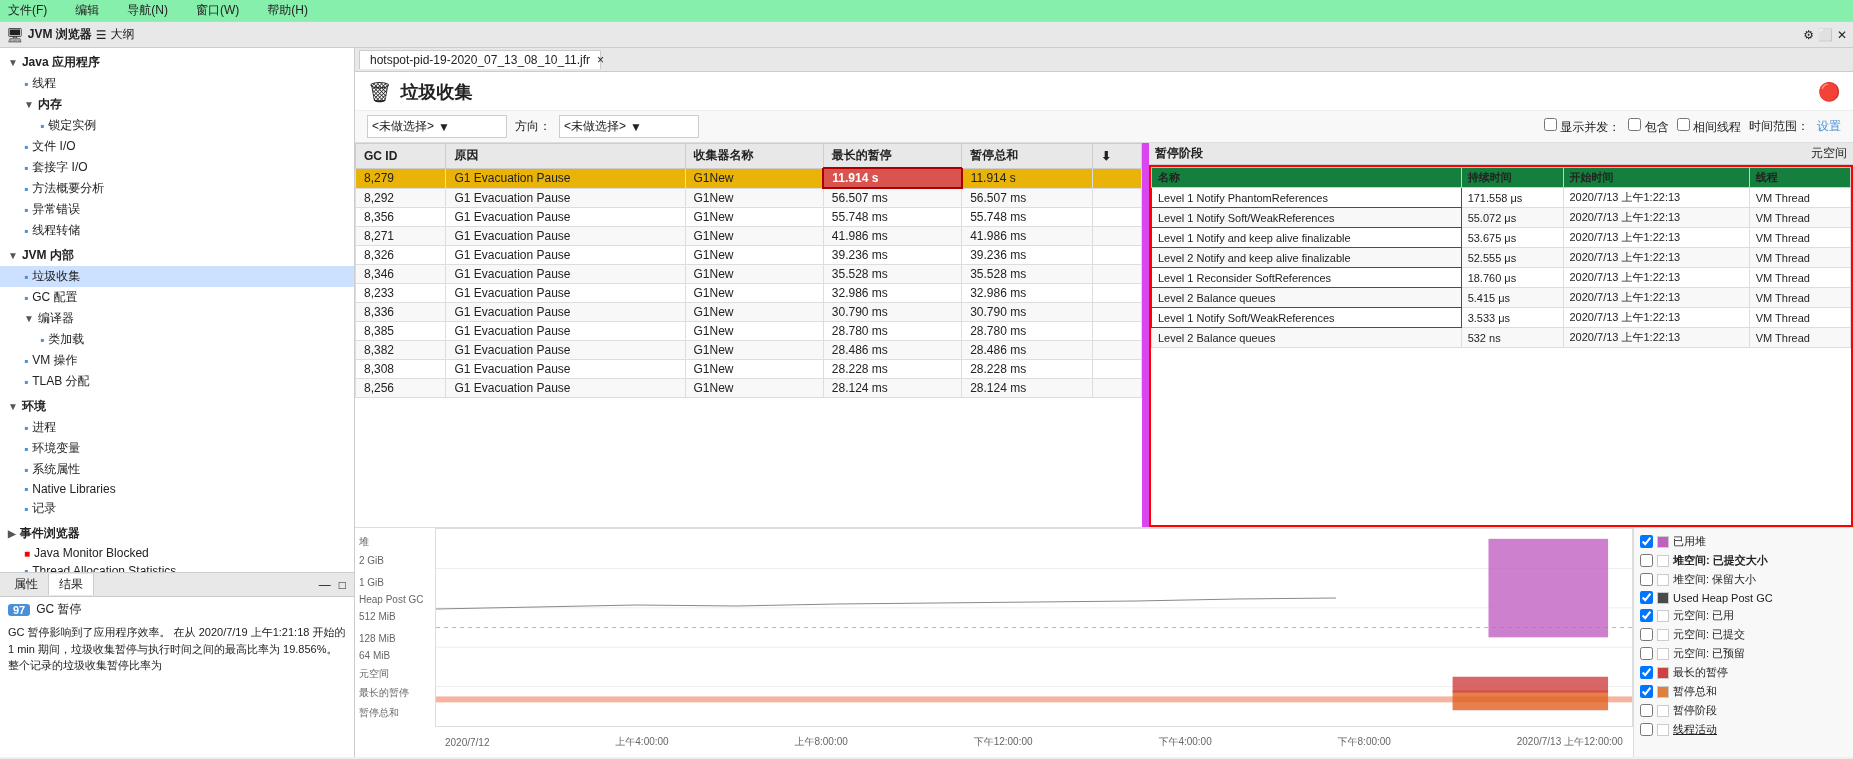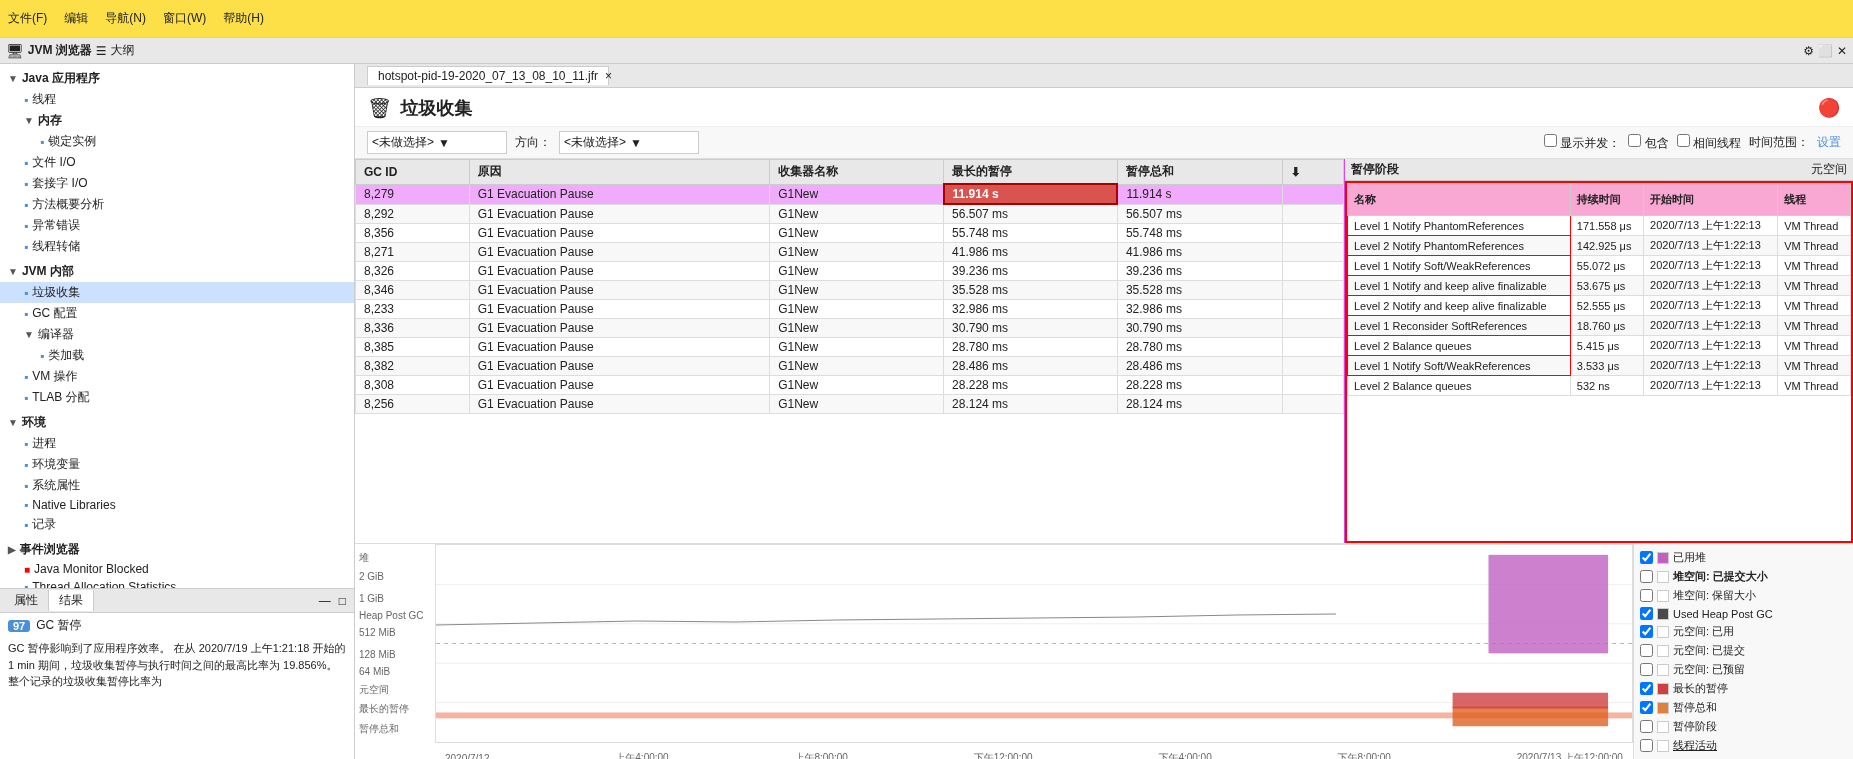--- a/index.html
+++ b/index.html
@@ -1,19 +1,19 @@
 <!DOCTYPE html>
 <html><head>
   <meta charset="utf-8">
   <style>
     * { box-sizing: border-box; margin: 0; padding: 0; }
     body { font-family: 'Microsoft YaHei', Arial, sans-serif; font-size: 12px; background: #f0f0f0; color: #222; overflow: hidden; }
     
     
-    .menubar { background: #fde047; border-bottom: 1px solid #ccc; padding: 8px 4px; display: flex; gap: 9px; }
+    .menubar { background: #86efac; border-bottom: 1px solid #ccc; padding: 0 4px; display: flex; gap: 20px; }
     .menubar span { cursor: pointer; padding: 2px 4px; }
 
     
     .toolbar { background: #e8e8e8; border-bottom: 1px solid #ccc; padding: 2px 6px; display: flex; align-items: center; gap: 4px; height: 26px; }
 
     
     .main-layout { display: flex; height: calc(100vh - 50px); }
 
     
     .sidebar { width: 355px; min-width: 355px; background: #fff; border-right: 1px solid #ccc; display: flex; flex-direction: column; overflow: hidden; }
@@ -29,54 +29,54 @@
     .bottom-tab { padding: 2px 10px; cursor: pointer; font-size: 12px; border-right: 1px solid #ccc; }
     .bottom-tab.active { background: #fff; border-bottom: none; }
     .bottom-content { flex: 1; padding: 4px 8px; font-size: 12px; overflow: auto; }
     .badge { background: #d9534f; color: white; border-radius: 3px; padding: 0 5px; font-size: 11px; font-weight: bold; }
     .badge-blue { background: #4a90d9; }
 
     
     .main-content { flex: 1; display: flex; flex-direction: column; overflow: hidden; }
 
     
-    .tab-bar { background: #e8e8e8; border-bottom: 1px solid #ccc; display: flex; align-items: center; padding: 0 12px; height: 24px; }
+    .tab-bar { background: #e8e8e8; border-bottom: 1px solid #ccc; display: flex; align-items: center; padding: 0 4px; height: 24px; }
     .tab { padding: 2px 10px; cursor: pointer; font-size: 12px; border: 1px solid #ccc; border-bottom: none; background: #f0f0f0; margin-right: 2px; }
     .tab.active { background: #fff; }
 
     
     .content-area { flex: 1; display: flex; flex-direction: column; overflow: hidden; background: #fff; }
 
     
     .page-header { padding: 8px 12px 6px; display: flex; align-items: center; gap: 8px; border-bottom: 1px solid #eee; }
     .page-title { font-size: 18px; font-weight: bold; }
 
     
     .controls-bar { padding: 4px 12px; display: flex; align-items: center; gap: 8px; background: #f8f8f8; border-bottom: 1px solid #ddd; }
     .dropdown { border: 1px solid #ccc; padding: 2px 4px; background: #fff; display: flex; align-items: center; gap: 4px; cursor: pointer; min-width: 140px; }
     .checkbox-group { display: flex; align-items: center; gap: 8px; margin-left: auto; }
 
     
     .split-content { flex: 1; display: flex; overflow: hidden; }
 
     
-    .table-area { width: 990px; min-width: 600px; display: flex; flex-direction: column; border-right: 1px solid #d946ef; overflow: hidden; }
+    .table-area { width: 794px; min-width: 600px; display: flex; flex-direction: column; border-right: 7px solid #d946ef; overflow: hidden; }
     .table-container { flex: 1; overflow: auto; }
     table { border-collapse: collapse; width: 100%; font-size: 12px; }
     th { background: #e8e8e8; border: 1px solid #ccc; padding: 3px 8px; text-align: left; white-space: nowrap; position: sticky; top: 0; z-index: 1; }
     td { border: 1px solid #ddd; padding: 2px 8px; white-space: nowrap; }
     tr:nth-child(even) { background: #f8f8f8; }
-    tr.selected-row { background: #f0abfc; }
+    tr.selected-row { background: #eab308; }
     .highlighted-cell { background: #d9534f; color: white; font-weight: bold; border: 2px solid #a00; }
 
     
     .detail-panel { flex: 1; display: flex; flex-direction: column; overflow: hidden; }
     .detail-table-container { flex: 1; overflow: auto; }
     .detail-table { font-size: 11px; }
-    .detail-table th { background: #f9a8d4; padding: 8px 6px; }
+    .detail-table th { background: #15803d; padding: 2px 6px; }
     .detail-table td { padding: 2px 6px; }
 
     
     .chart-area { height: 230px; background: #fff; border-top: 1px solid #ddd; display: flex; overflow: hidden; }
     .chart-main { flex: 1; position: relative; overflow: hidden; }
     .chart-legend { width: 220px; background: #f8f8f8; border-left: 1px solid #ddd; padding: 6px; display: flex; flex-direction: column; gap: 4px; overflow-y: auto; }
     .legend-item { display: flex; align-items: center; gap: 4px; font-size: 11px; }
     .legend-color { width: 12px; height: 12px; flex-shrink: 0; }
   </style>
 </head>
@@ -396,26 +396,20 @@
                   <th>持续时间</th>
                   <th>开始时间</th>
                   <th>线程</th>
                 </tr>
               </thead>
               <tbody id="detail-table-body">
 
               <tr>
       <td style="border:1px solid red;margin-left:40px;">Level 1 Notify PhantomReferences</td>
       <td>171.558 μs</td>
-      <td>2020/7/13 上午1:22:13</td>
-      <td>VM Thread</td>
-    </tr>
-                  <tr>
-      <td style="border:1px solid red;">Level 2 Notify PhantomReferences</td>
-      <td>142.925 μs</td>
       <td>2020/7/13 上午1:22:13</td>
       <td>VM Thread</td>
     </tr>
                   <tr>
       <td style="border:1px solid red;">Level 1 Notify Soft/WeakReferences</td>
       <td>55.072 μs</td>
       <td>2020/7/13 上午1:22:13</td>
       <td>VM Thread</td>
     </tr>
                   <tr>

